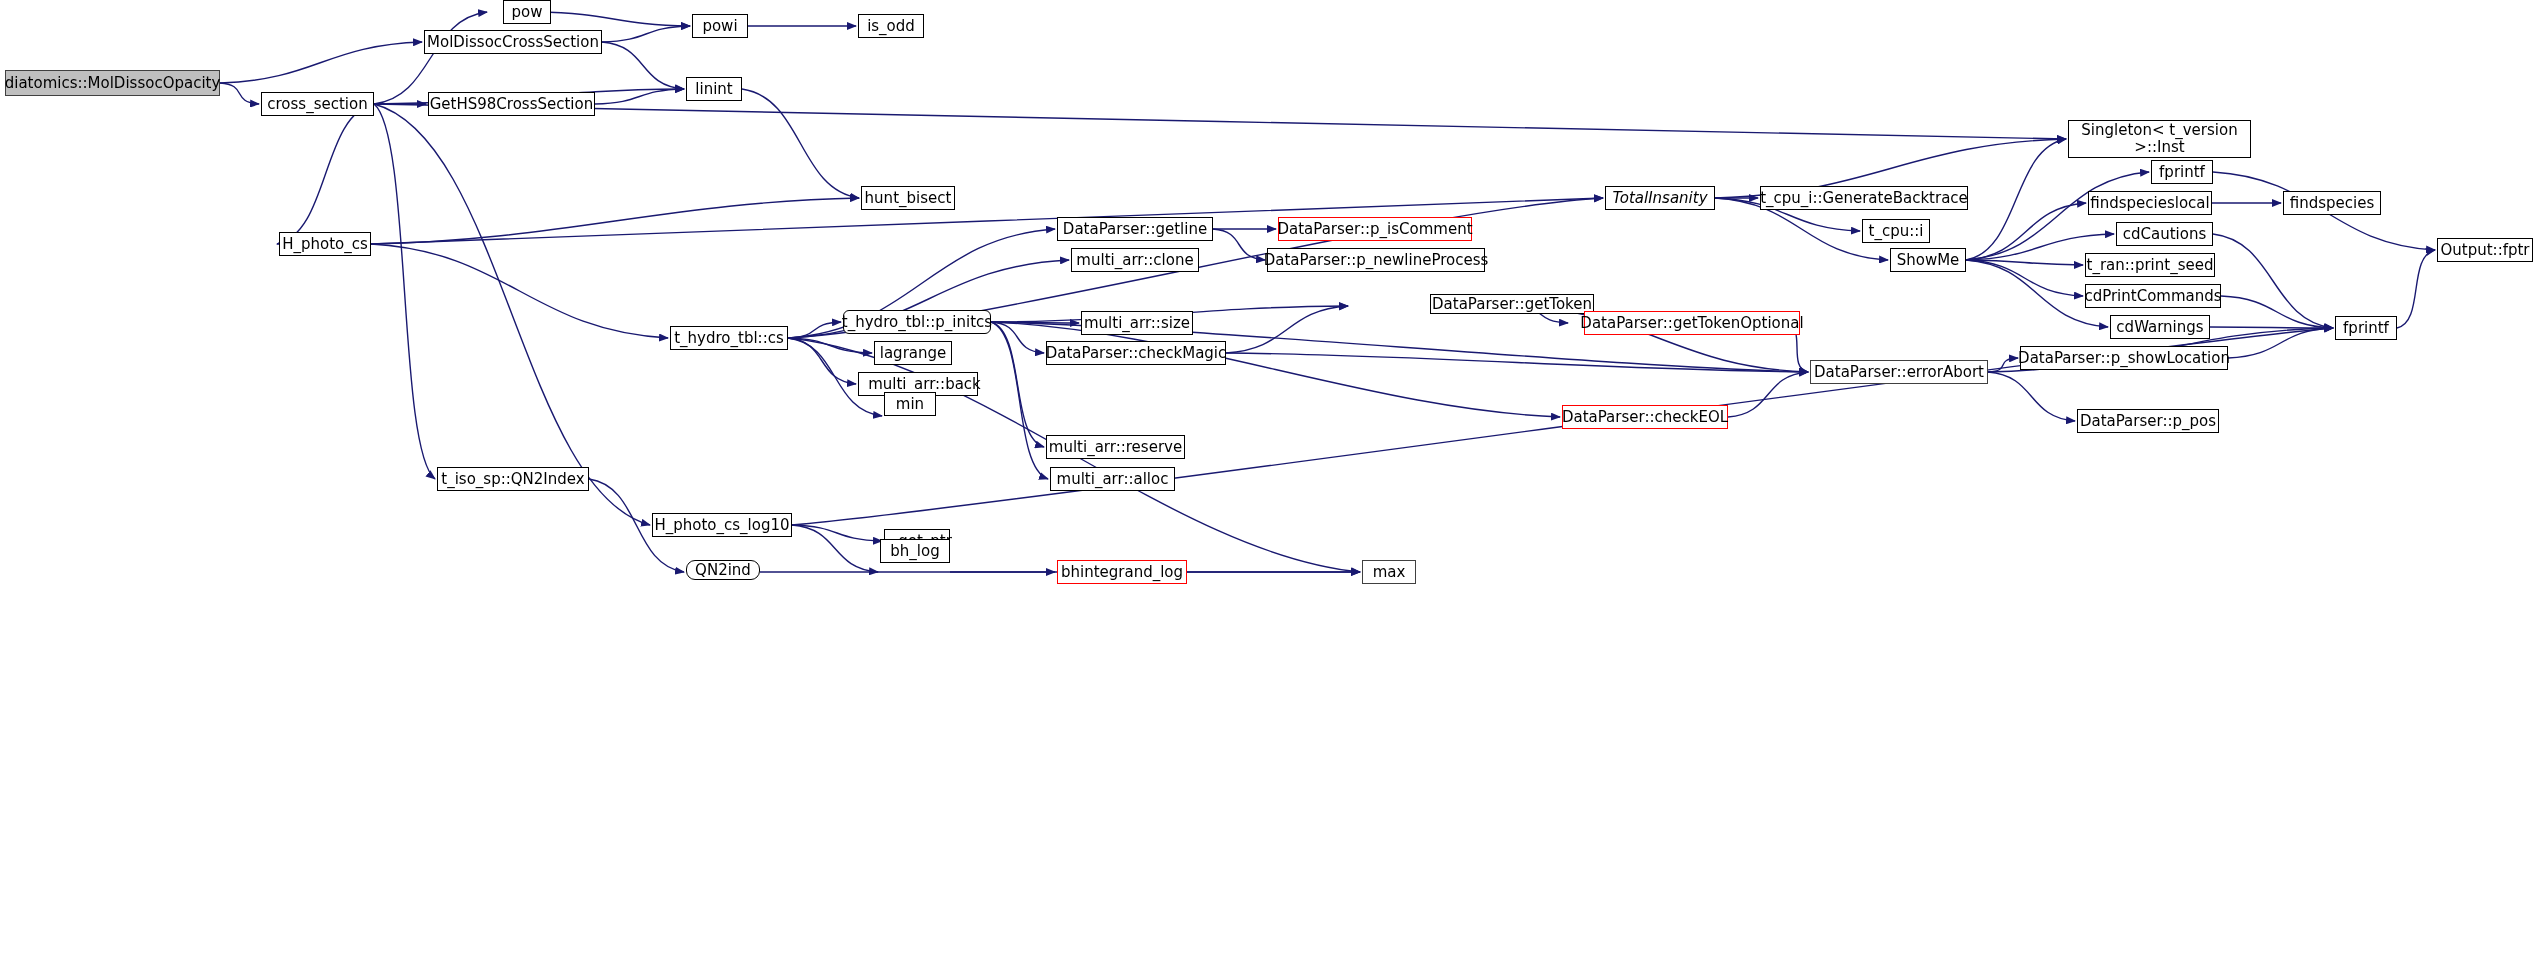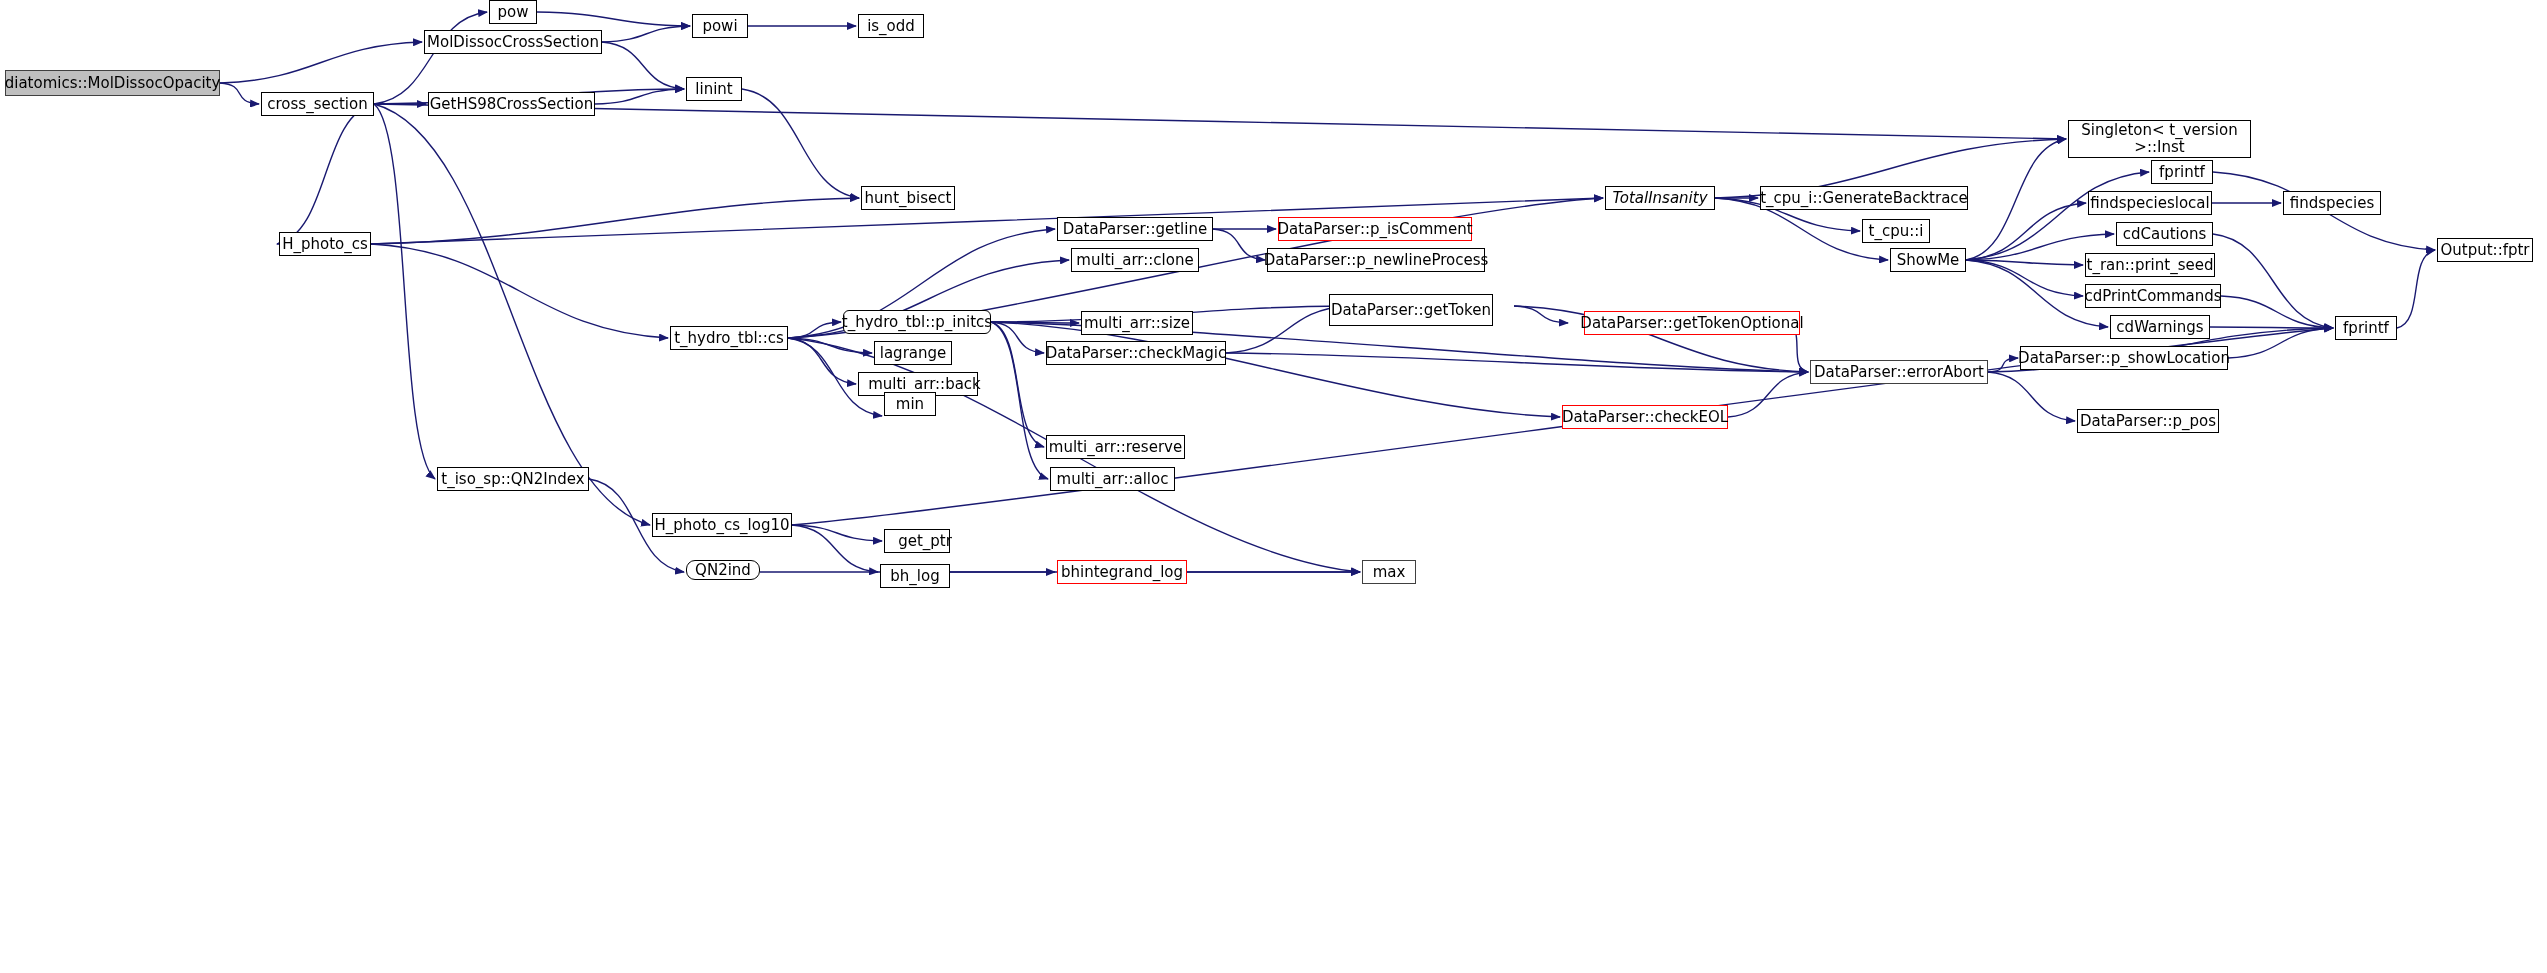--- a/index.html
+++ b/index.html
@@ -116,21 +116,21 @@
         <path d="M792,525 C841.8,526.28 832.2,539.72 882,541" fill="none" stroke="#191970" stroke-width="1.4" marker-end="url(#arrow)"></path>
         <path d="M792,525 C840.12,528.76 829.88,568.24 878,572" fill="none" stroke="#191970" stroke-width="1.4" marker-end="url(#arrow)"></path>
         <path d="M792,525 C982,509.24 2143,343.76 2333,328" fill="none" stroke="#191970" stroke-width="1.4" marker-end="url(#arrow)"></path>
         <path d="M760,572 C950,572 1170,572 1360,572" fill="none" stroke="#191970" stroke-width="1.4" marker-end="url(#arrow)"></path>
         <path d="M950,572 C1006.1,572 998.9,572 1055,572" fill="none" stroke="#191970" stroke-width="1.4" marker-end="url(#arrow)"></path>
         <path d="M1187,572 C1271.66,572 1275.34,572 1360,572" fill="none" stroke="#191970" stroke-width="1.4" marker-end="url(#arrow)"></path>
       </g>
   </svg>
   <div id="node-group">
       <div class="node root" style="left: 5px; top: 70px; width: 215px; height: 26px;">diatomics::MolDissocOpacity</div>
-      <div class="node" style="left: 489px; top: 0px; width: 48px; height: 24px;">pow</div>
+      <div class="node" style="left: 503px; top: 0px; width: 48px; height: 24px;">pow</div>
       <div class="node" style="left: 692px; top: 14px; width: 56px; height: 24px;">powi</div>
       <div class="node" style="left: 858px; top: 14px; width: 66px; height: 24px;">is_odd</div>
       <div class="node" style="left: 424px; top: 30px; width: 178px; height: 24px;">MolDissocCrossSection</div>
       <div class="node" style="left: 686px; top: 77px; width: 56px; height: 24px;">linint</div>
       <div class="node" style="left: 261px; top: 92px; width: 113px; height: 24px;">cross_section</div>
       <div class="node" style="left: 428px; top: 92px; width: 167px; height: 24px;">GetHS98CrossSection</div>
       <div class="node" style="left: 2068px; top: 120px; width: 183px; height: 38px;">Singleton&lt; t_version
 &gt;::Inst</div>
       <div class="node" style="left: 2151px; top: 160px; width: 62px; height: 24px;">fprintf</div>
       <div class="node" style="left: 861px; top: 186px; width: 94px; height: 24px;">hunt_bisect</div>
@@ -142,38 +142,38 @@
       <div class="node red" style="left: 1278px; top: 217px; width: 194px; height: 24px;">DataParser::p_isComment</div>
       <div class="node" style="left: 1862px; top: 219px; width: 68px; height: 24px;">t_cpu::i</div>
       <div class="node" style="left: 279px; top: 232px; width: 92px; height: 24px;">H_photo_cs</div>
       <div class="node" style="left: 2116px; top: 222px; width: 97px; height: 24px;">cdCautions</div>
       <div class="node" style="left: 2437px; top: 238px; width: 96px; height: 24px;">Output::fptr</div>
       <div class="node" style="left: 1071px; top: 248px; width: 128px; height: 24px;">multi_arr::clone</div>
       <div class="node" style="left: 1267px; top: 248px; width: 218px; height: 24px;">DataParser::p_newlineProcess</div>
       <div class="node" style="left: 1890px; top: 248px; width: 76px; height: 24px;">ShowMe</div>
       <div class="node" style="left: 2085px; top: 253px; width: 130px; height: 24px;">t_ran::print_seed</div>
       <div class="node" style="left: 2085px; top: 284px; width: 136px; height: 24px;">cdPrintCommands</div>
-      <div class="node" style="left: 1329px; top: 294px; width: 164px; height: 32px;">DataParser::getToken</div>
+      <div class="node" style="left: 1430px; top: 294px; width: 164px; height: 20px;">DataParser::getToken</div>
       <div class="node" style="left: 843px; top: 310px; width: 148px; height: 24px; border-radius: 6px;">t_hydro_tbl::p_initcs</div>
       <div class="node" style="left: 1081px; top: 311px; width: 112px; height: 24px;">multi_arr::size</div>
       <div class="node red" style="left: 1584px; top: 311px; width: 216px; height: 24px;">DataParser::getTokenOptional</div>
       <div class="node" style="left: 2110px; top: 315px; width: 100px; height: 24px;">cdWarnings</div>
       <div class="node" style="left: 2335px; top: 316px; width: 62px; height: 24px;">fprintf</div>
       <div class="node" style="left: 670px; top: 326px; width: 118px; height: 24px;">t_hydro_tbl::cs</div>
       <div class="node" style="left: 874px; top: 341px; width: 78px; height: 24px;">lagrange</div>
       <div class="node" style="left: 1046px; top: 341px; width: 180px; height: 24px;">DataParser::checkMagic</div>
       <div class="node" style="left: 2020px; top: 346px; width: 208px; height: 24px;">DataParser::p_showLocation</div>
       <div class="node" style="left: 858px; top: 372px; width: 120px; height: 24px; padding-left: 13px;">multi_arr::back</div>
       <div class="node grayb" style="left: 1810px; top: 360px; width: 178px; height: 24px;">DataParser::errorAbort</div>
       <div class="node" style="left: 884px; top: 392px; width: 52px; height: 24px;">min</div>
       <div class="node red" style="left: 1562px; top: 405px; width: 166px; height: 24px;">DataParser::checkEOL</div>
       <div class="node" style="left: 2077px; top: 409px; width: 142px; height: 24px;">DataParser::p_pos</div>
       <div class="node" style="left: 1046px; top: 435px; width: 139px; height: 24px;">multi_arr::reserve</div>
       <div class="node" style="left: 1050px; top: 467px; width: 125px; height: 24px;">multi_arr::alloc</div>
       <div class="node" style="left: 437px; top: 467px; width: 152px; height: 24px;">t_iso_sp::QN2Index</div>
       <div class="node" style="left: 652px; top: 513px; width: 140px; height: 24px;">H_photo_cs_log10</div>
       <div class="node" style="left: 884px; top: 529px; width: 66px; height: 24px; padding-left: 16px;">get_ptr</div>
       <div class="node" style="left: 686px; top: 560px; width: 74px; height: 20px; border-radius: 9px;">QN2ind</div>
-      <div class="node" style="left: 880px; top: 564px; width: 70px; height: 24px;">bh_log</div>
+      <div class="node" style="left: 880px; top: 539px; width: 70px; height: 24px;">bh_log</div>
       <div class="node red" style="left: 1057px; top: 560px; width: 130px; height: 24px;">bhintegrand_log</div>
       <div class="node grayb" style="left: 1362px; top: 560px; width: 54px; height: 24px;">max</div>
     </div>
 </div>
 
 </body></html>

